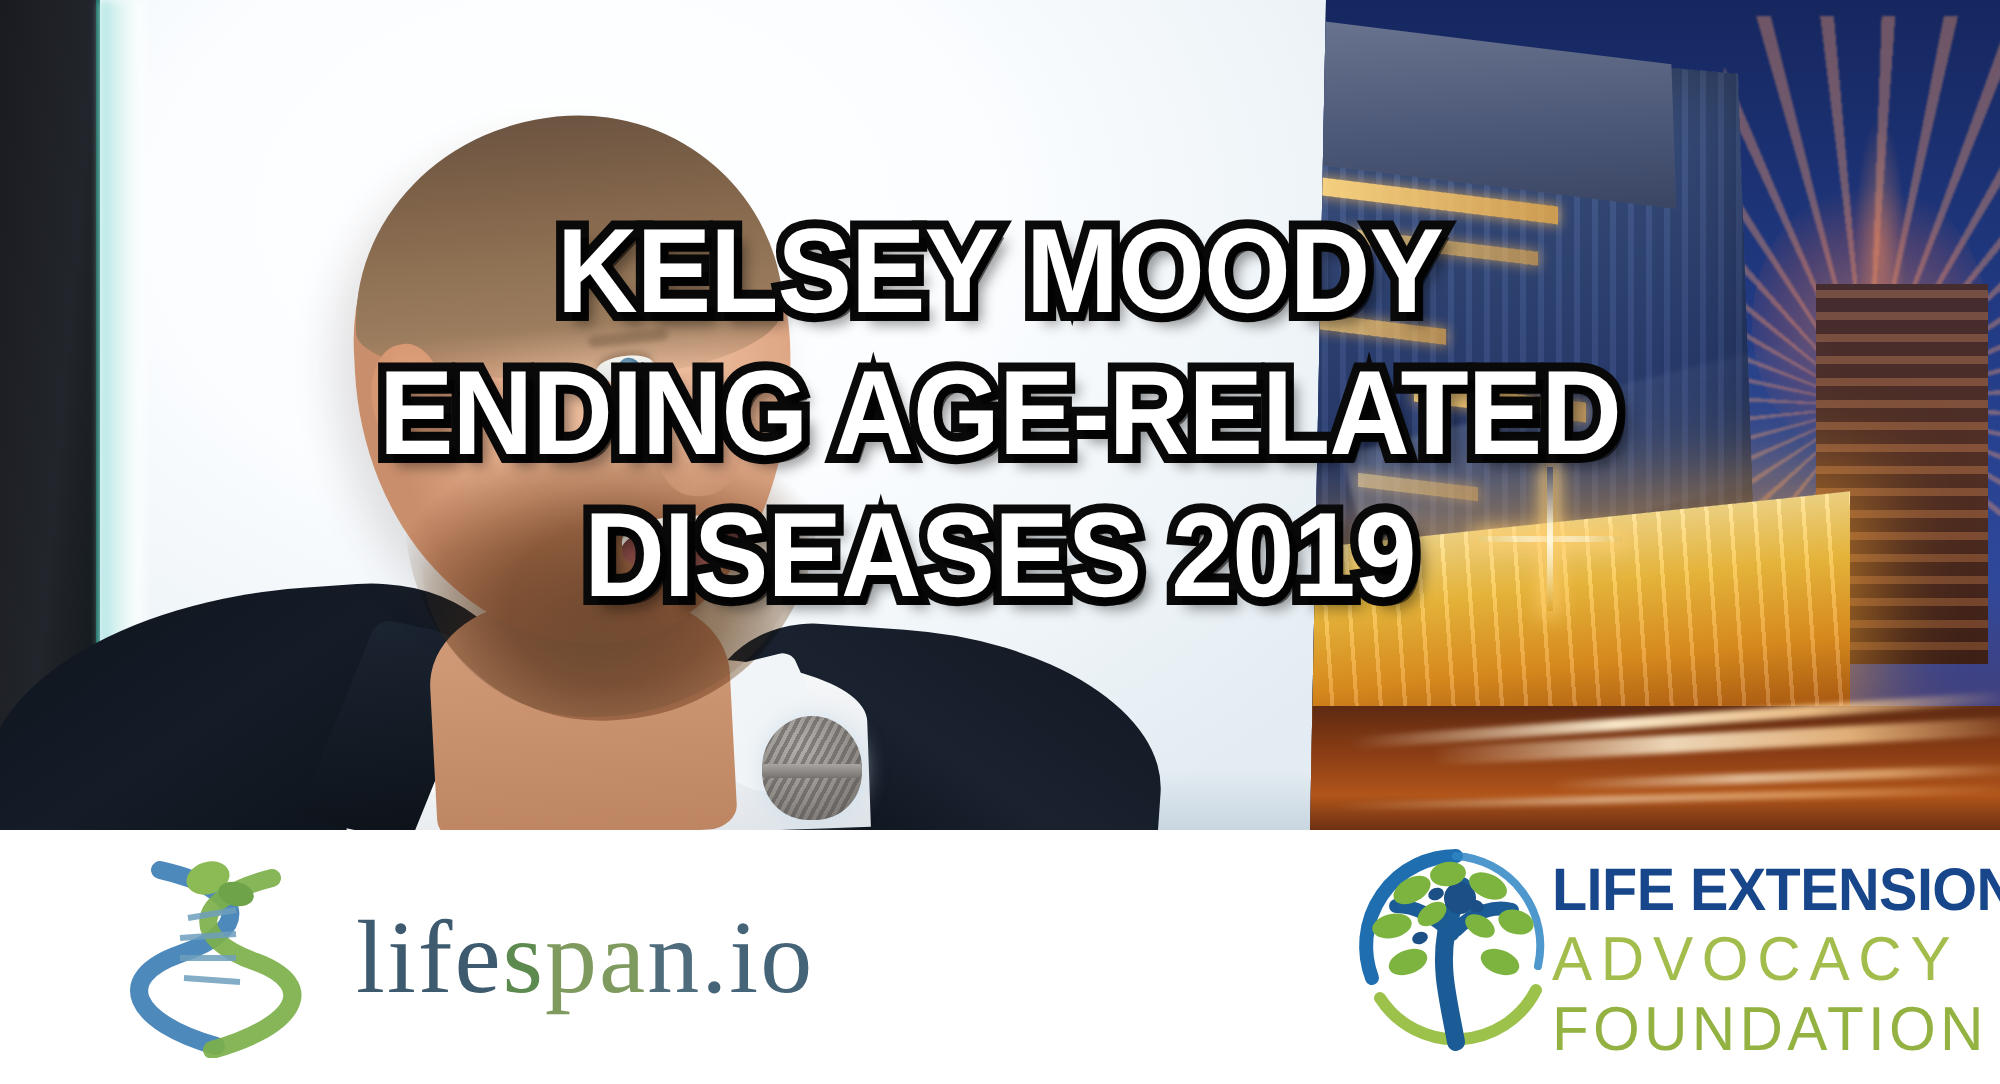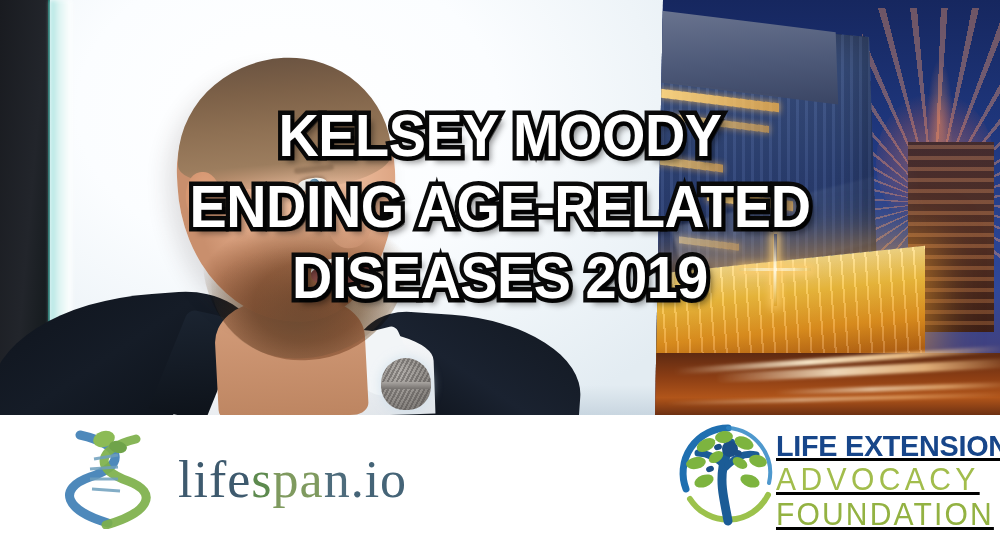--- a/index.html
+++ b/index.html
@@ -444,21 +444,20 @@
   .tree-mark {
     position: absolute;
     left: 0; top: 2px;
     width: 104px; height: 106px;
   }
   .leaf-text {
     position: absolute;
     left: 100px;
     top: 8px;
     width: 212px;
-    text-decoration: underline;
   }
   .lx-line1 {
     font-family: "Liberation Sans Narrow", "Liberation Sans", sans-serif;
     font-weight: 700;
     font-size: 30px;
     line-height: 33px;
     color: #17468a;
     letter-spacing: -0.3px;
     transform: scaleX(.96);
     transform-origin: left center;

